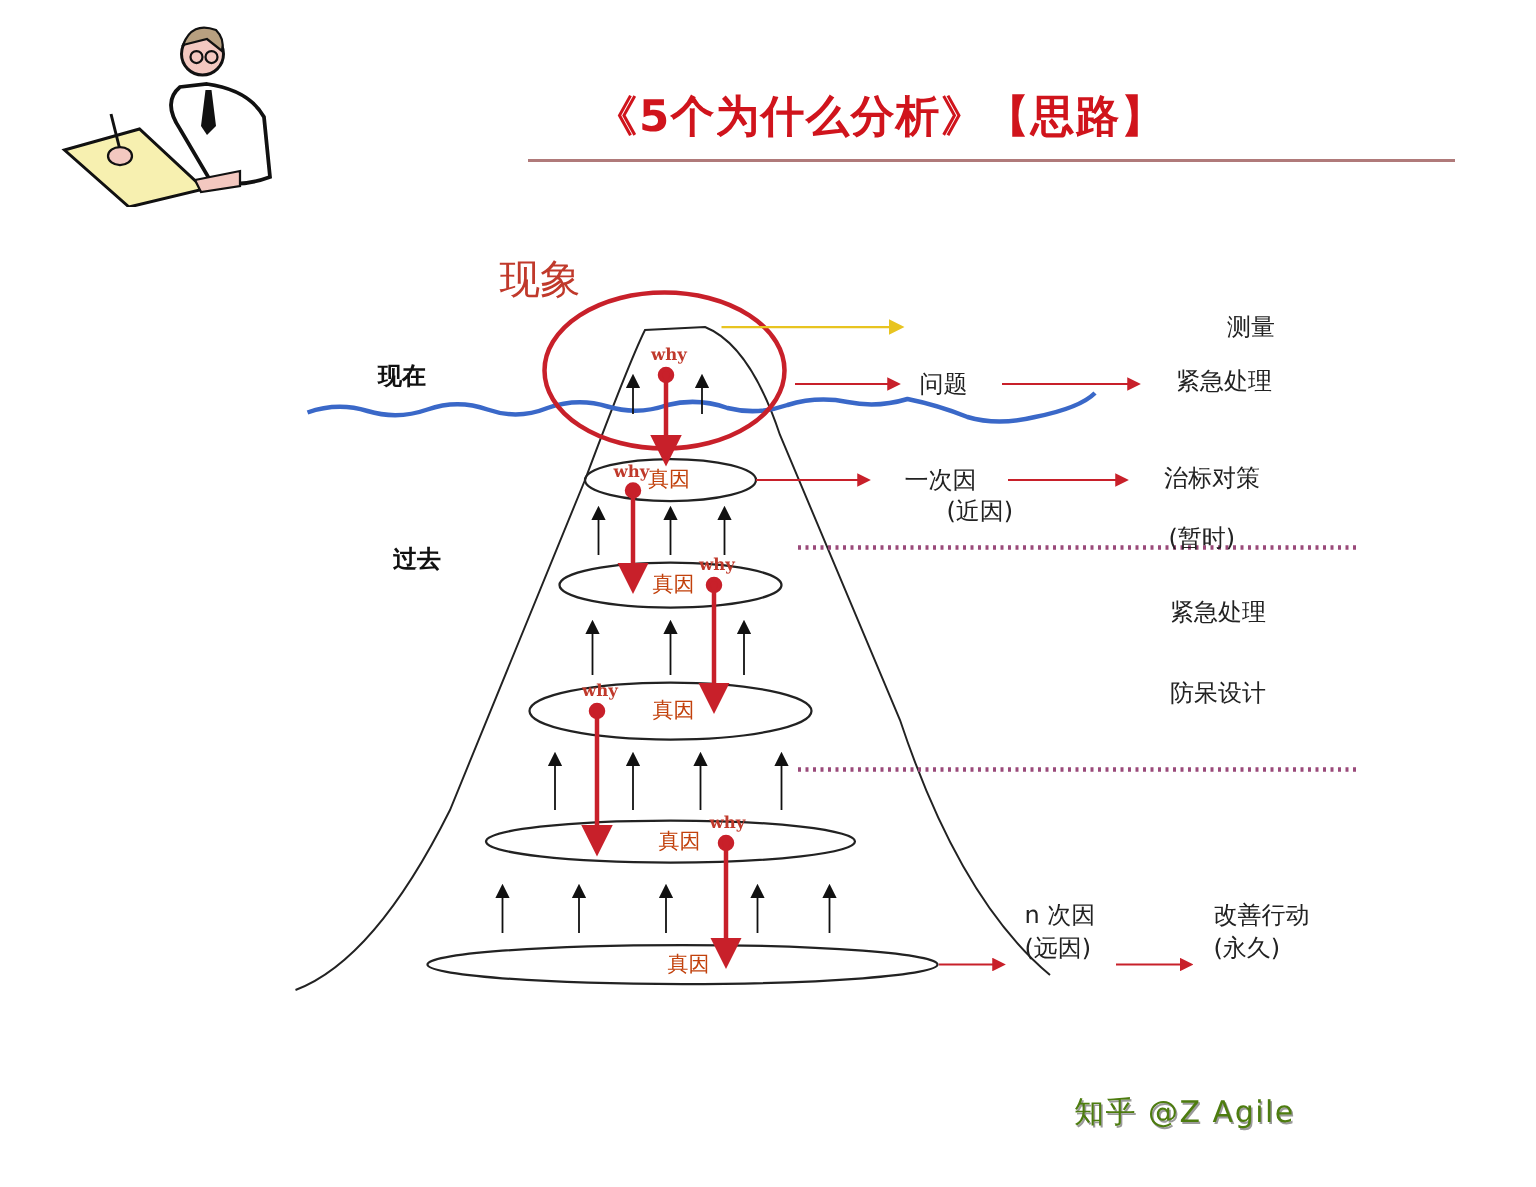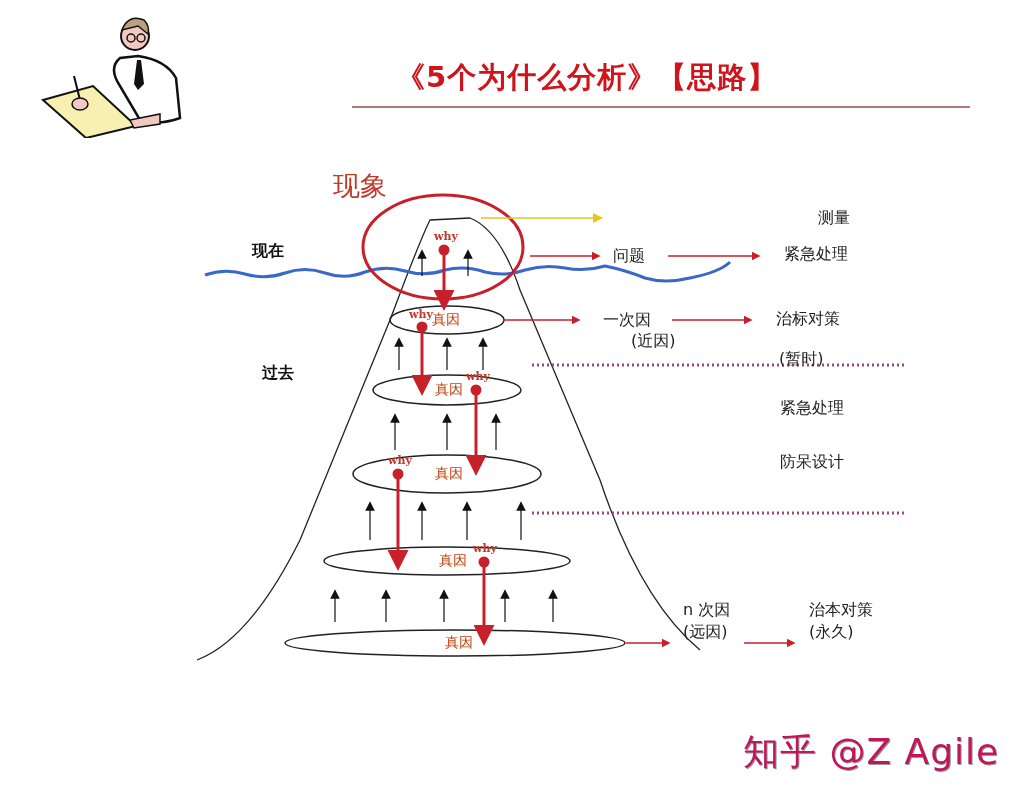--- a/index.html
+++ b/index.html
@@ -10,21 +10,21 @@
   .title-rule { position: absolute; left: 352px; top: 106px; width: 618px; height: 2px;
                 background: #b07a7a; }
   .clipart { position: absolute; left: 38px; top: 8px; width: 165px; height: 130px; }
   svg.diagram { position: absolute; left: 0; top: 0; width: 1024px; height: 791px; }
   .lbl { position: absolute; white-space: nowrap; color: #222; font-size: 16px; }
   .lbl.bold { font-weight: bold; color: #111; }
   .lbl.phen { font-size: 27px; color: #c0392b; }
   .why { position: absolute; font-family: "DejaVu Serif", "Liberation Serif", serif; font-weight: bold;
          font-size: 11px; color: #c0392b; }
   .cause { position: absolute; font-size: 14px; color: #c2410c; white-space: nowrap; }
-  .watermark { position: absolute; left: 743px; top: 728px; font-size: 36px; color: #be185d;
+  .watermark { position: absolute; left: 716px; top: 728px; font-size: 20px; color: #4d7c0f;
                white-space: nowrap; text-shadow: 1px 1px 0 #9a9a9a; letter-spacing: 1px; }
 </style>
 </head>
 <body>
 
 <svg class="clipart" viewBox="0 0 165 130">
   <polygon points="5,92 55,78 98,118 48,130" fill="#f7f0b0" stroke="#111" stroke-width="2"></polygon>
   <path d="M82,78 Q70,60 82,50 L100,48 Q128,52 138,70 L142,110 Q120,118 102,112 Z" fill="#fff" stroke="#111" stroke-width="2.5"></path>
   <circle cx="97" cy="28" r="14" fill="#f3c8c0" stroke="#111" stroke-width="2"></circle>
   <path d="M84,22 Q90,6 106,12 Q112,18 110,26 L100,18 Z" fill="#b8a080" stroke="#111" stroke-width="1.5"></path>
@@ -133,16 +133,16 @@
 <div class="lbl" style="left:613px; top:246px;">问题</div>
 <div class="lbl" style="left:784px; top:244px;">紧急处理</div>
 <div class="lbl" style="left:603px; top:310px;">一次因</div>
 <div class="lbl" style="left:603px; top:331px;margin-left:28px;">(近因)</div>
 <div class="lbl" style="left:776px; top:309px;">治标对策</div>
 <div class="lbl" style="left:779px; top:331px;margin-top:18px;">(暂时)</div>
 <div class="lbl" style="left:780px; top:398px;">紧急处理</div>
 <div class="lbl" style="left:780px; top:452px;">防呆设计</div>
 <div class="lbl" style="left:683px; top:600px;">n 次因</div>
 <div class="lbl" style="left:683px; top:622px;">(远因)</div>
-<div class="lbl" style="left:809px; top:600px;">治本对策</div>
+<div class="lbl" style="left:809px; top:600px;">改善行动</div>
 <div class="lbl" style="left:809px; top:622px;">(永久)</div>
 
 <div class="watermark">知乎 @Z Agile</div>
 
 </body></html>

